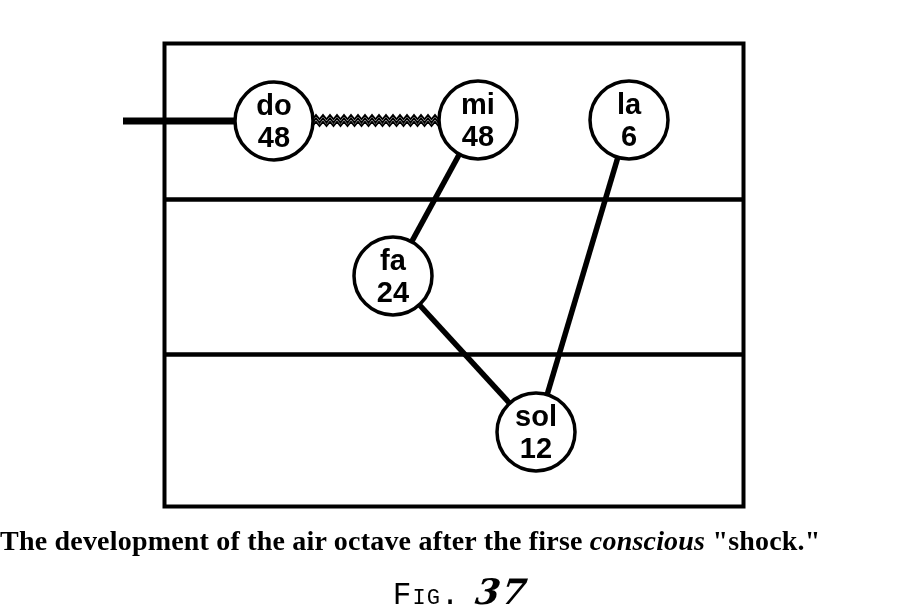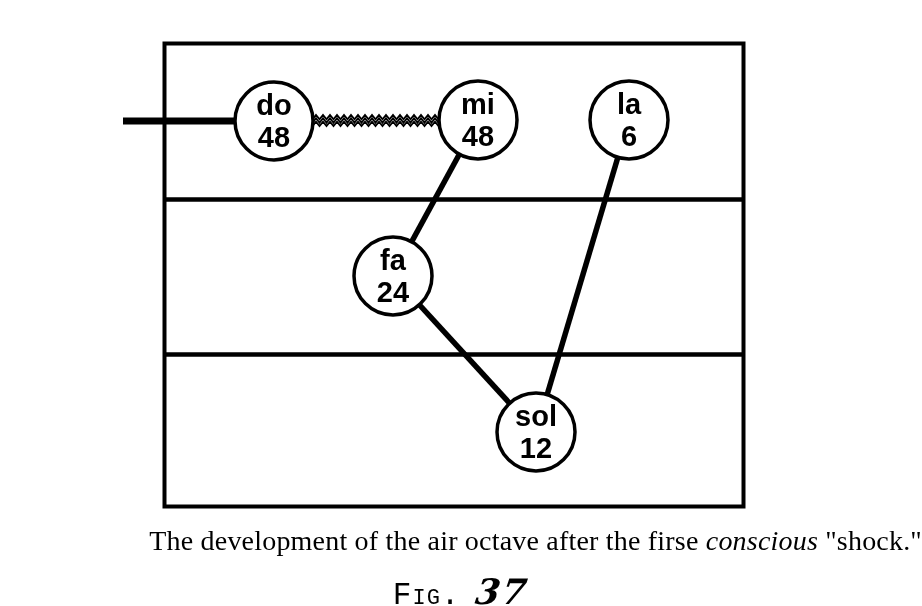--- a/index.html
+++ b/index.html
@@ -16,24 +16,24 @@
   .diagram-svg { position: absolute; left: 0; top: 0; display: block; }
   .node-label {
     font-family: "Liberation Sans", sans-serif;
     font-weight: bold;
     font-size: 29px;
   }
   .caption {
     position: absolute;
     left: 0; right: 0;
     top: 505px;
-    text-align: right;
+    text-align: left;
     white-space: nowrap;
     font-family: "Liberation Serif", serif;
-    font-weight: normal;
+    font-weight: bold;
     font-size: 28px;
     letter-spacing: 0.2px;
   }
   .caption i { font-style: italic; }
   .figline {
     position: absolute;
     left: 0; right: 0;
     top: 551px;
     text-align: center;
   }

